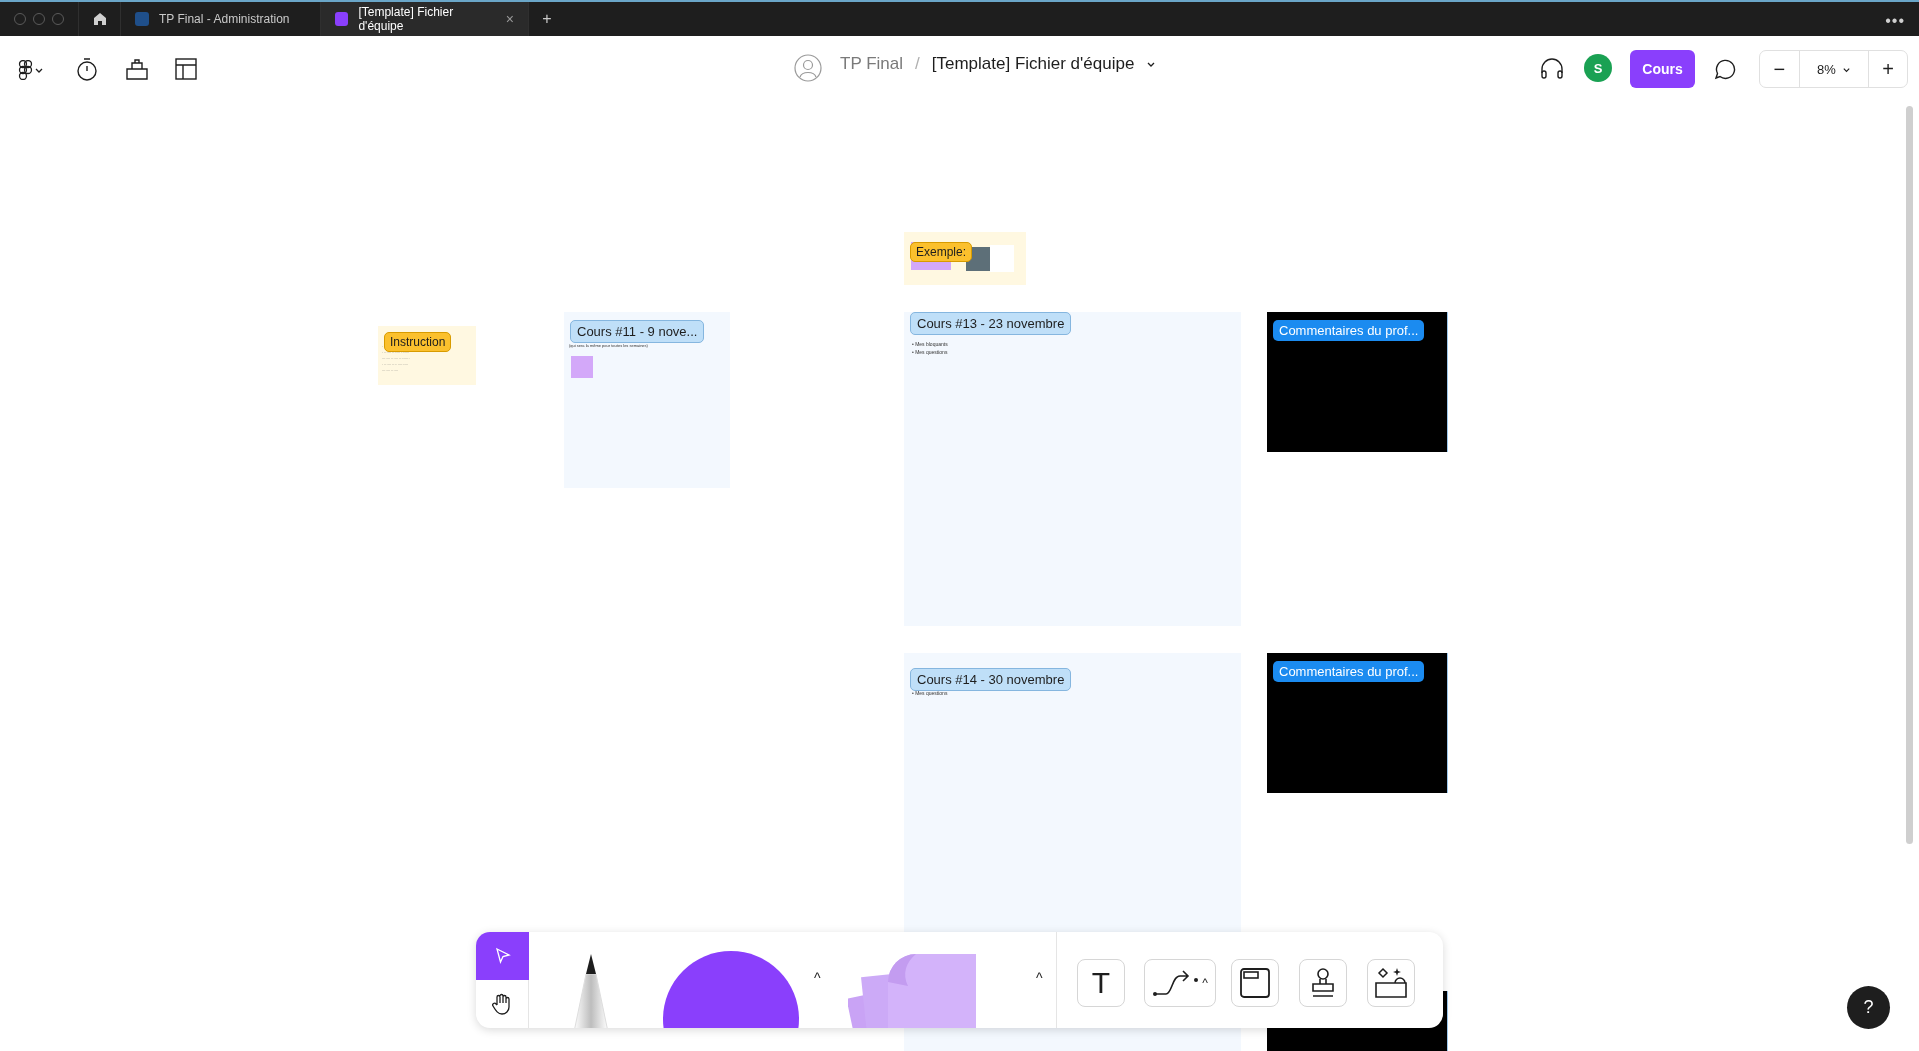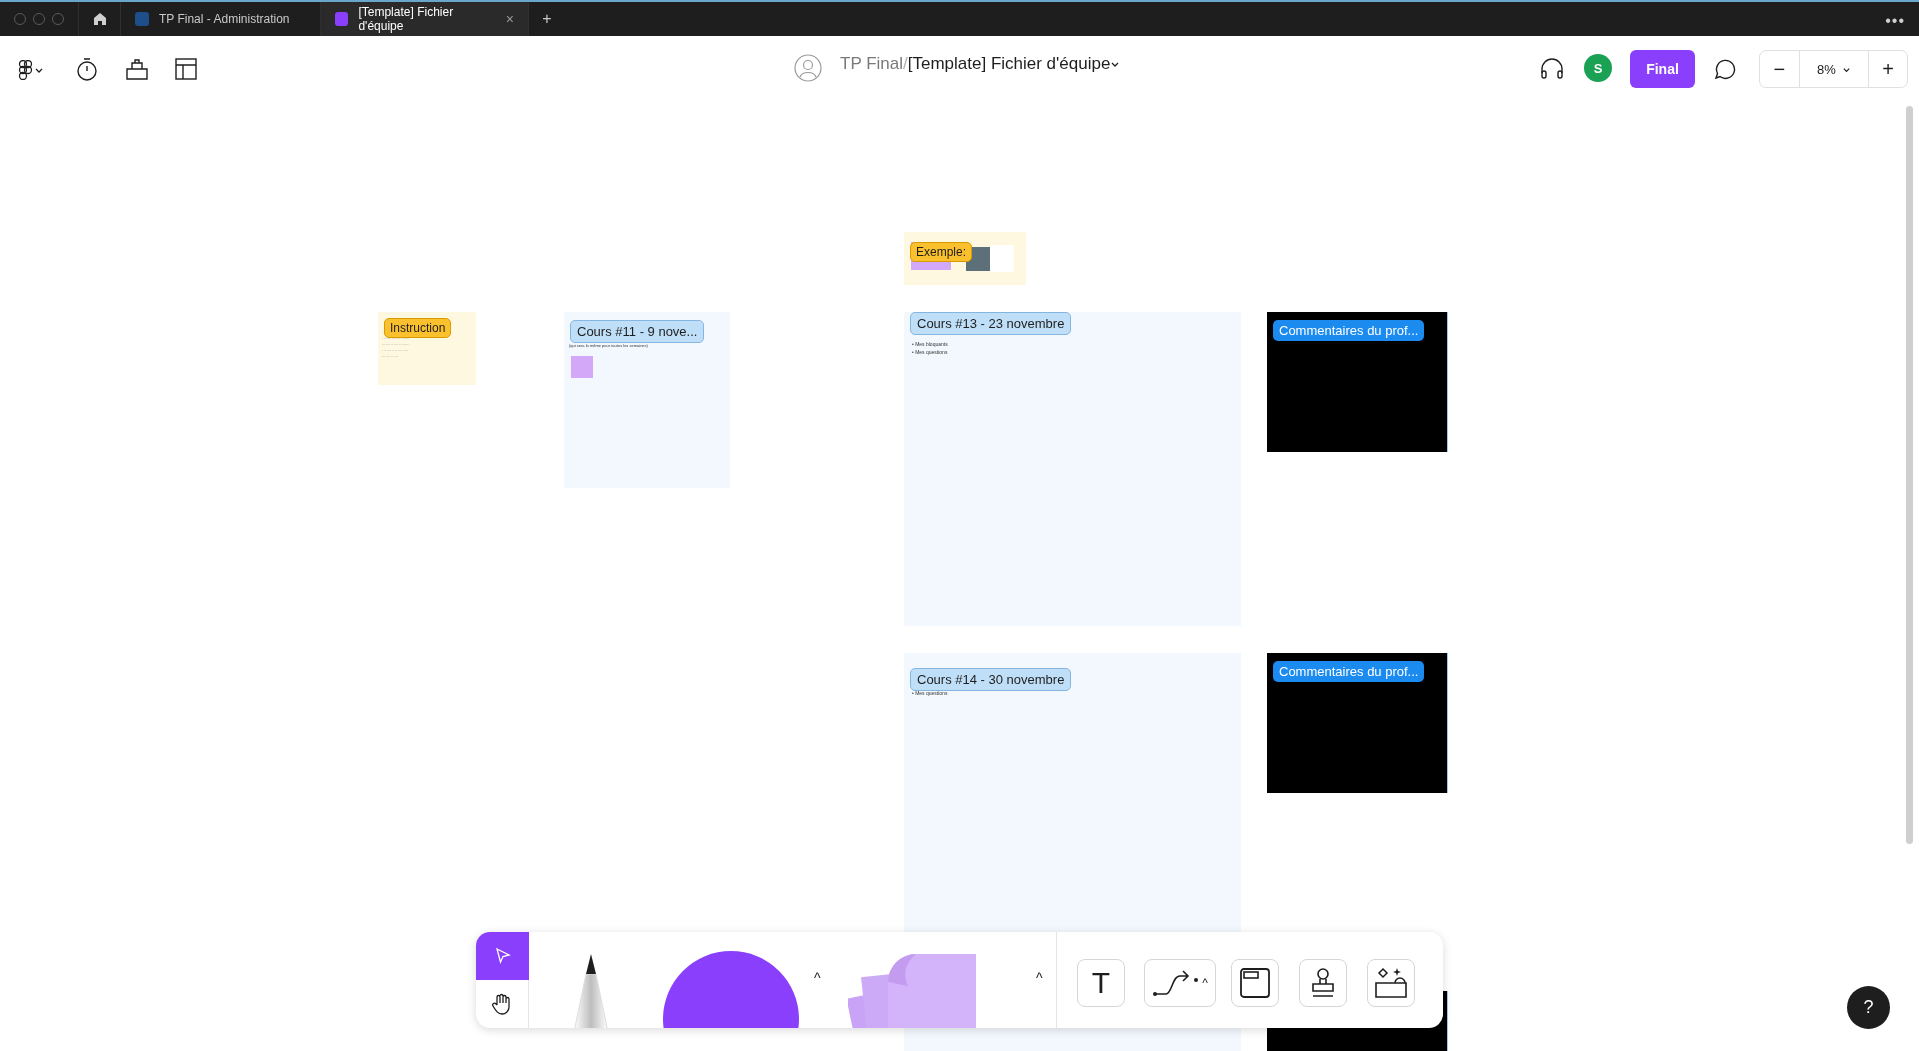--- a/index.html
+++ b/index.html
@@ -9,21 +9,21 @@
 .traffic span{width:12px;height:12px;border-radius:50%;border:1px solid #5a5a5a}
 .home{width:42px;height:100%;display:flex;align-items:center;justify-content:center;border-right:1px solid #2f2f2f}
 .tab{height:100%;display:flex;align-items:center;gap:10px;padding:0 14px;color:#c9c9c9;font-size:12px;border-right:1px solid #2f2f2f}
 .tab.active{background:#2a2a2a;color:#fff;width:208px}
 .tab .fav{width:14px;height:14px;border-radius:3px;display:flex;align-items:center;justify-content:center}
 .tab .close{margin-left:auto;color:#9a9a9a;font-size:14px}
 .newtab{width:36px;display:flex;align-items:center;justify-content:center;color:#c9c9c9;font-size:16px}
 .more{position:absolute;right:14px;top:10px;color:#d0d0d0;font-size:16px;letter-spacing:1px}
 .toolbar{position:absolute;left:0;top:40px;width:1919px;height:58px;background:#fff;display:flex;align-items:center}
 .tb-icon{position:absolute;top:56px;display:flex;align-items:center;justify-content:center}
-.breadcrumb{position:absolute;left:794px;top:54px;display:flex;align-items:center;font-size:17px}
+.breadcrumb{position:absolute;left:794px;top:54px;display:flex;align-items:center;gap:12px;font-size:17px}
 .breadcrumb .proj{color:#7a7a7a}
 .breadcrumb .sep{color:#b0b0b0}
 .breadcrumb .file{color:#1e1e1e}
 .avatar{position:absolute;left:1584px;top:54px;width:28px;height:28px;border-radius:50%;background:#1aa153;color:#fff;font-weight:bold;font-size:13px;display:flex;align-items:center;justify-content:center}
 .share{position:absolute;left:1630px;top:50px;width:65px;height:38px;border-radius:6px;background:#8a3ffc;color:#fff;font-weight:bold;font-size:14px;display:flex;align-items:center;justify-content:center}
 .zoombox{position:absolute;left:1759px;top:50px;width:149px;height:38px;border:1px solid #e0e0e0;border-radius:7px;display:flex;align-items:center}
 .zoombox div{height:100%;display:flex;align-items:center;justify-content:center}
 .canvas{position:absolute;left:0;top:98px;width:1919px;height:953px;background:#fff;overflow:hidden}
 .section{position:absolute;background:#f3f8fe}
 .section.prof{background:#000000;border-right:1px solid #9cc7ec}
@@ -113,21 +113,21 @@
 </div>
 
 <div class="tb-icon" style="left:1538px;top:56px;width:28px;height:26px">
   <svg width="26" height="24" viewBox="0 0 26 24">
       <path d="M3 16 V12 A10 10 0 0 1 23 12 V16" fill="none" stroke="#1e1e1e" stroke-width="1.4"></path>
       <rect x="3" y="14" width="4" height="7" rx="2" fill="none" stroke="#1e1e1e" stroke-width="1.4"></rect>
       <rect x="19" y="14" width="4" height="7" rx="2" fill="none" stroke="#1e1e1e" stroke-width="1.4"></rect>
     </svg>
 </div>
 <div class="avatar">S</div>
-<div class="share">Final</div>
+<div class="share">Cours</div>
 <div class="tb-icon" style="left:1711px;top:56px;width:26px;height:26px">
   <svg width="24" height="24" viewBox="0 0 24 24">
       <path d="M4 21 L5.5 16.5 A9 9 0 1 1 8 19.5 Z" fill="none" stroke="#1e1e1e" stroke-width="1.4"></path>
     </svg>
 </div>
 <div class="zoombox">
   <div style="width:40px;border-right:1px solid #e0e0e0;font-size:20px">−</div>
   <div style="width:70px;border-right:1px solid #e0e0e0;font-size:13px;gap:6px">
     <span>8%</span>
     <svg width="9" height="9" viewBox="0 0 10 10">
@@ -139,21 +139,21 @@
 
 <div class="canvas">
 
   <div class="section" style="left:904px;top:134px;width:122px;height:53px;background:#fff8e1">
     <div style="position:absolute;left:7px;top:10px;width:40px;height:28px;background:#d3a8f9"></div>
     <div style="position:absolute;left:62px;top:15px;width:24px;height:24px;background:#5d6f78"></div>
     <div style="position:absolute;left:86px;top:13px;width:24px;height:27px;background:#fff"></div>
     <div class="label yellow" style="left:6px;top:10px;font-size:12px;padding:2px 5px">Exemple:</div>
   </div>
 
-  <div class="section" style="left:378px;top:214px;width:98px;height:73px;background:#fff8e1">
+  <div class="section" style="left:378px;top:228px;width:98px;height:59px;background:#fff8e1">
     <div class="bullets" style="left:4px;top:18px;width:88px;font-size:3.5px;line-height:6px;color:#666">· ····· ········ ······<br>· ······ ······· ·······<br>······· ······ ·········<br>· ······ ···· ·········<br>······· ······</div>
     <div class="label yellow" style="left:6px;top:6px;font-size:12px;padding:2px 5px">Instruction</div>
   </div>
 
   <div class="section" style="left:564px;top:214px;width:166px;height:176px">
     <div class="bullets" style="left:5px;top:30px;font-size:4px;color:#333">(qui sera la même pour toutes les semaines)</div>
     <div style="position:absolute;left:7px;top:44px;display:grid;grid-template-columns:repeat(4,22px);column-gap:7px;row-gap:4px">
       <div class="sticky" style="background:#ff9e8f"></div>
       <div class="sticky" style="background:#66cbee"></div>
       <div class="sticky" style="background:#7fd99a"></div>

